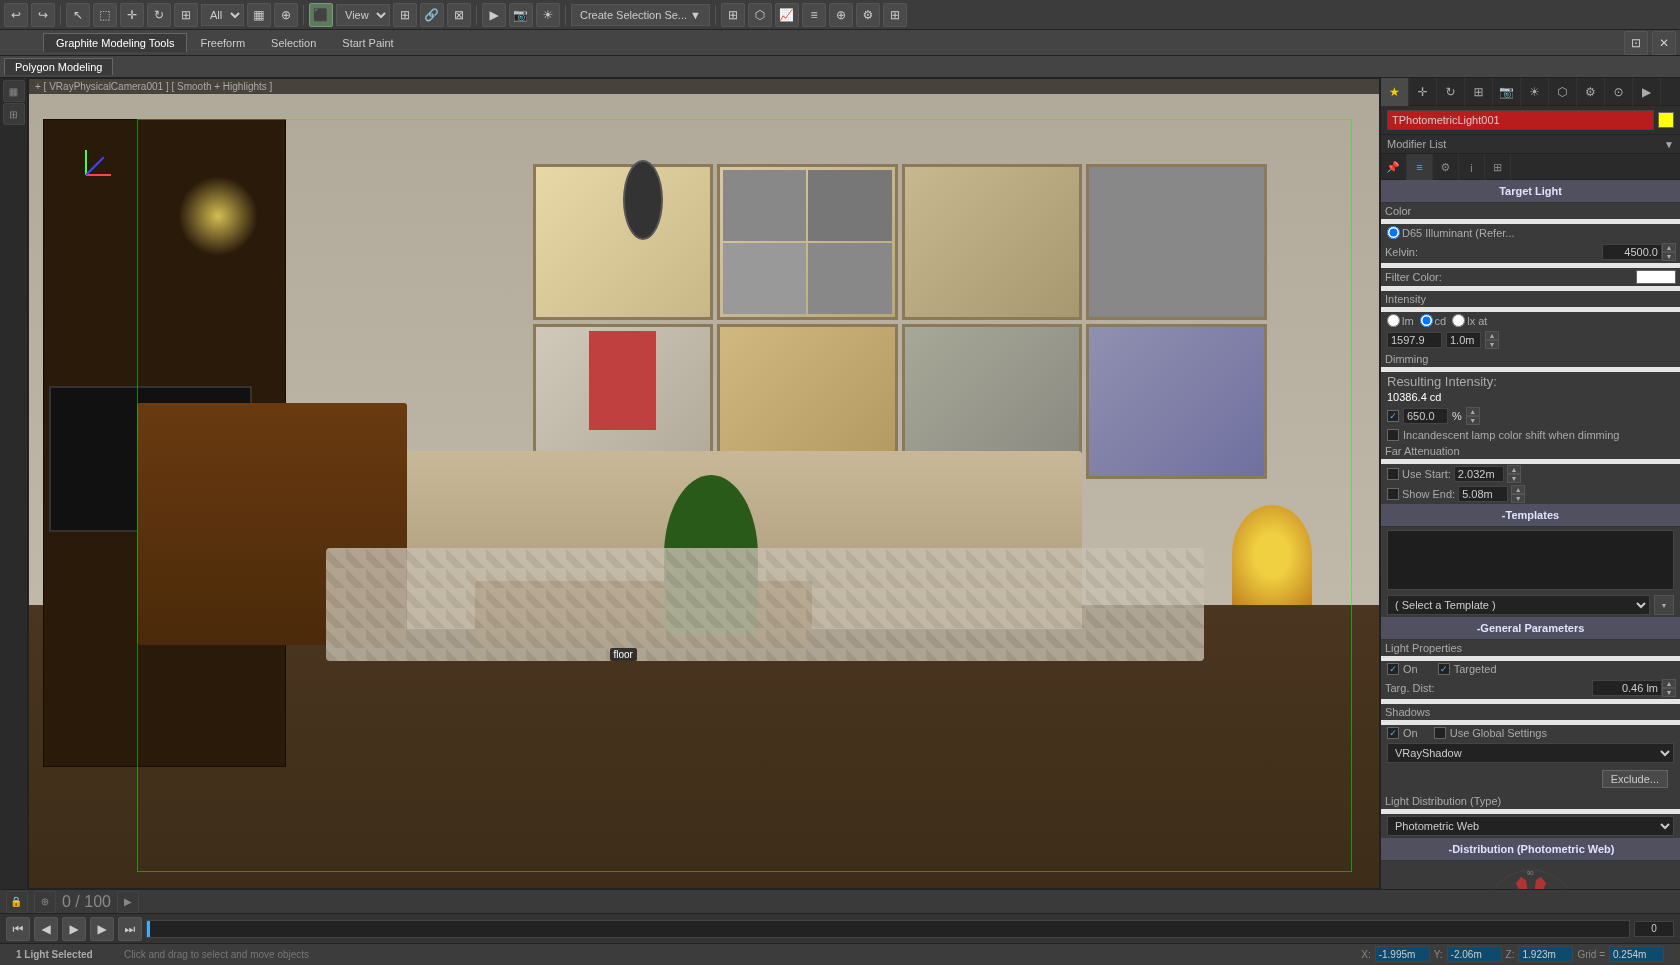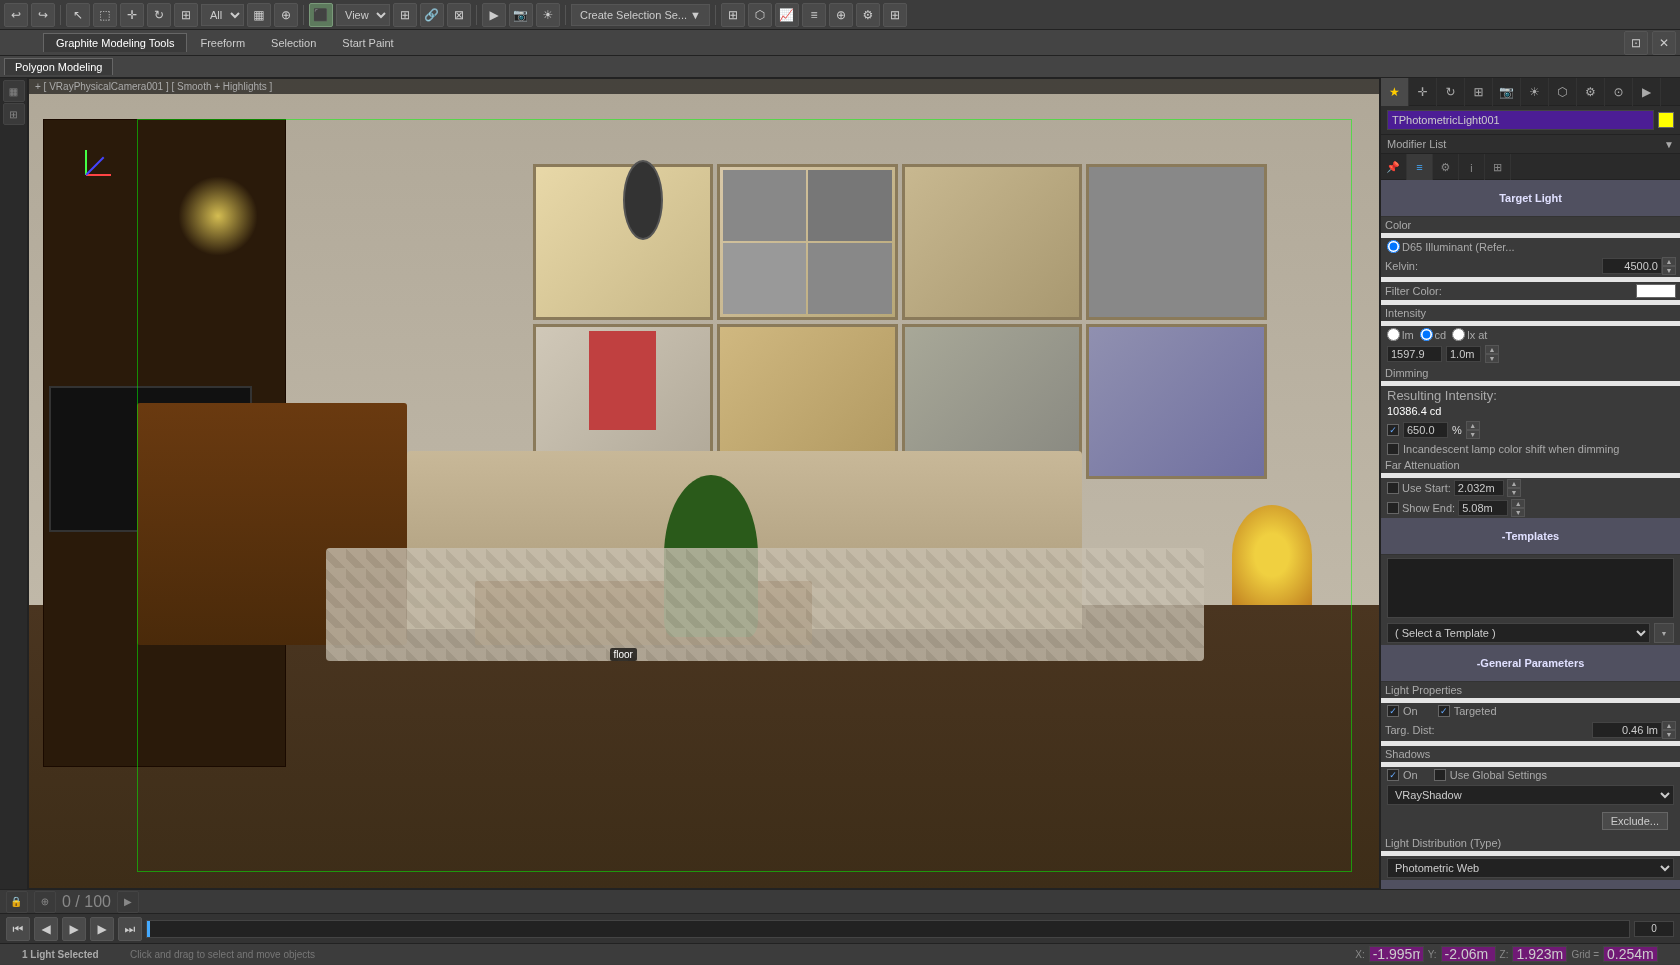--- a/index.html
+++ b/index.html
@@ -186,36 +186,36 @@
     #right-panel-content { flex: 1; overflow-y: auto; overflow-x: hidden; }
     #right-panel-content::-webkit-scrollbar { width: 8px; }
     #right-panel-content::-webkit-scrollbar-track { background: #2a2a2a; }
     #right-panel-content::-webkit-scrollbar-thumb { background: #555; border-radius: 4px; }
 
     .panel-name-row {
       display: flex; align-items: center; gap: 4px;
       padding: 4px 6px; background: #2e2e2e; border-bottom: 1px solid #222;
     }
     .panel-name-input {
-      flex: 1; background: #4c1d95; border: 1px solid #444; color: #ccc;
+      flex: 1; background: #b91c1c; border: 1px solid #444; color: #ccc;
       font-size: 11px; padding: 2px 4px; height: 20px;
     }
     .color-swatch {
       width: 16px; height: 16px; background: #ffff00; border: 1px solid #666; cursor: pointer;
     }
     .modifier-row {
       display: flex; align-items: center; gap: 4px;
       padding: 3px 6px; background: #2e2e2e; border-bottom: 1px solid #222;
     }
     .modifier-label { color: #aaa; font-size: 11px; flex: 1; }
     .modifier-arrow { color: #aaa; font-size: 10px; cursor: pointer; }
 
     .section-header {
       background: #505060; color: #e0e0ff; font-size: 11px; font-weight: bold;
-      padding: 12px 8px; border-bottom: 1px solid #333; text-align: center;
+      padding: 5px 8px; border-bottom: 1px solid #333; text-align: center;
       cursor: pointer; display: flex; align-items: center; justify-content: center;
     }
     .section-header.collapsible::before { content: '- '; }
 
     .param-row {
       display: flex; align-items: center; padding: 2px 4px;
       border-bottom: 5px solid #e5e5e5; min-height: 20px;
     }
     .param-label { color: #aaa; font-size: 11px; flex: 1; }
     .param-value {
@@ -278,25 +278,25 @@
     #bottom-left-panel {
       display: flex; align-items: center;
       background: #3a3a3a; border-top: 1px solid #222;
       height: 24px; padding: 0 6px; gap: 6px;
     }
 
     
     #bottom-status {
       display: flex; align-items: center;
       background: #3c3c3c; border-top: 1px solid #222;
-      height: 21px; padding: 0 22px; gap: 8px; font-size: 10px; color: #aaa;
+      height: 21px; padding: 0 16px; gap: 8px; font-size: 10px; color: #aaa;
     }
     .status-input {
-      background: #701a75; border: 1px solid #444; color: #ccc;
-      font-size: 14px; padding: 1px 3px; width: 55px; height: 16px;
+      background: #0c4a6e; border: 1px solid #444; color: #ccc;
+      font-size: 10px; padding: 1px 3px; width: 55px; height: 16px;
     }
     .coord-label { color: #888; }
 
     
     #timeline {
       display: flex; align-items: center;
       background: #333; border-top: 1px solid #222; height: 30px;
       padding: 0 6px; gap: 4px;
     }
     .timeline-bar {

